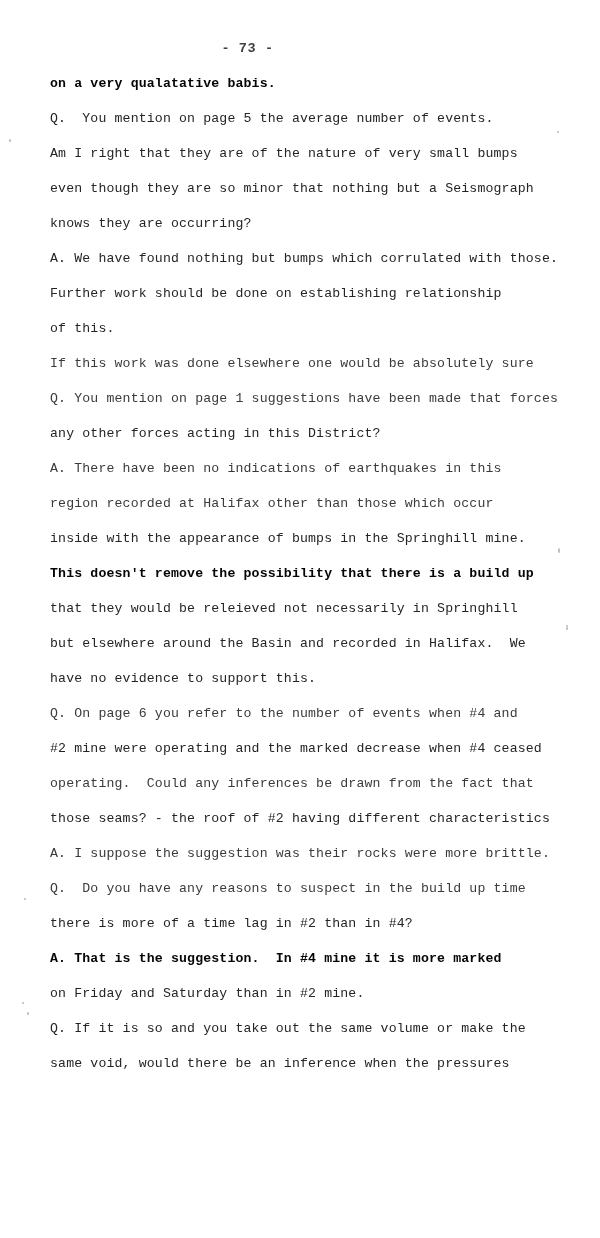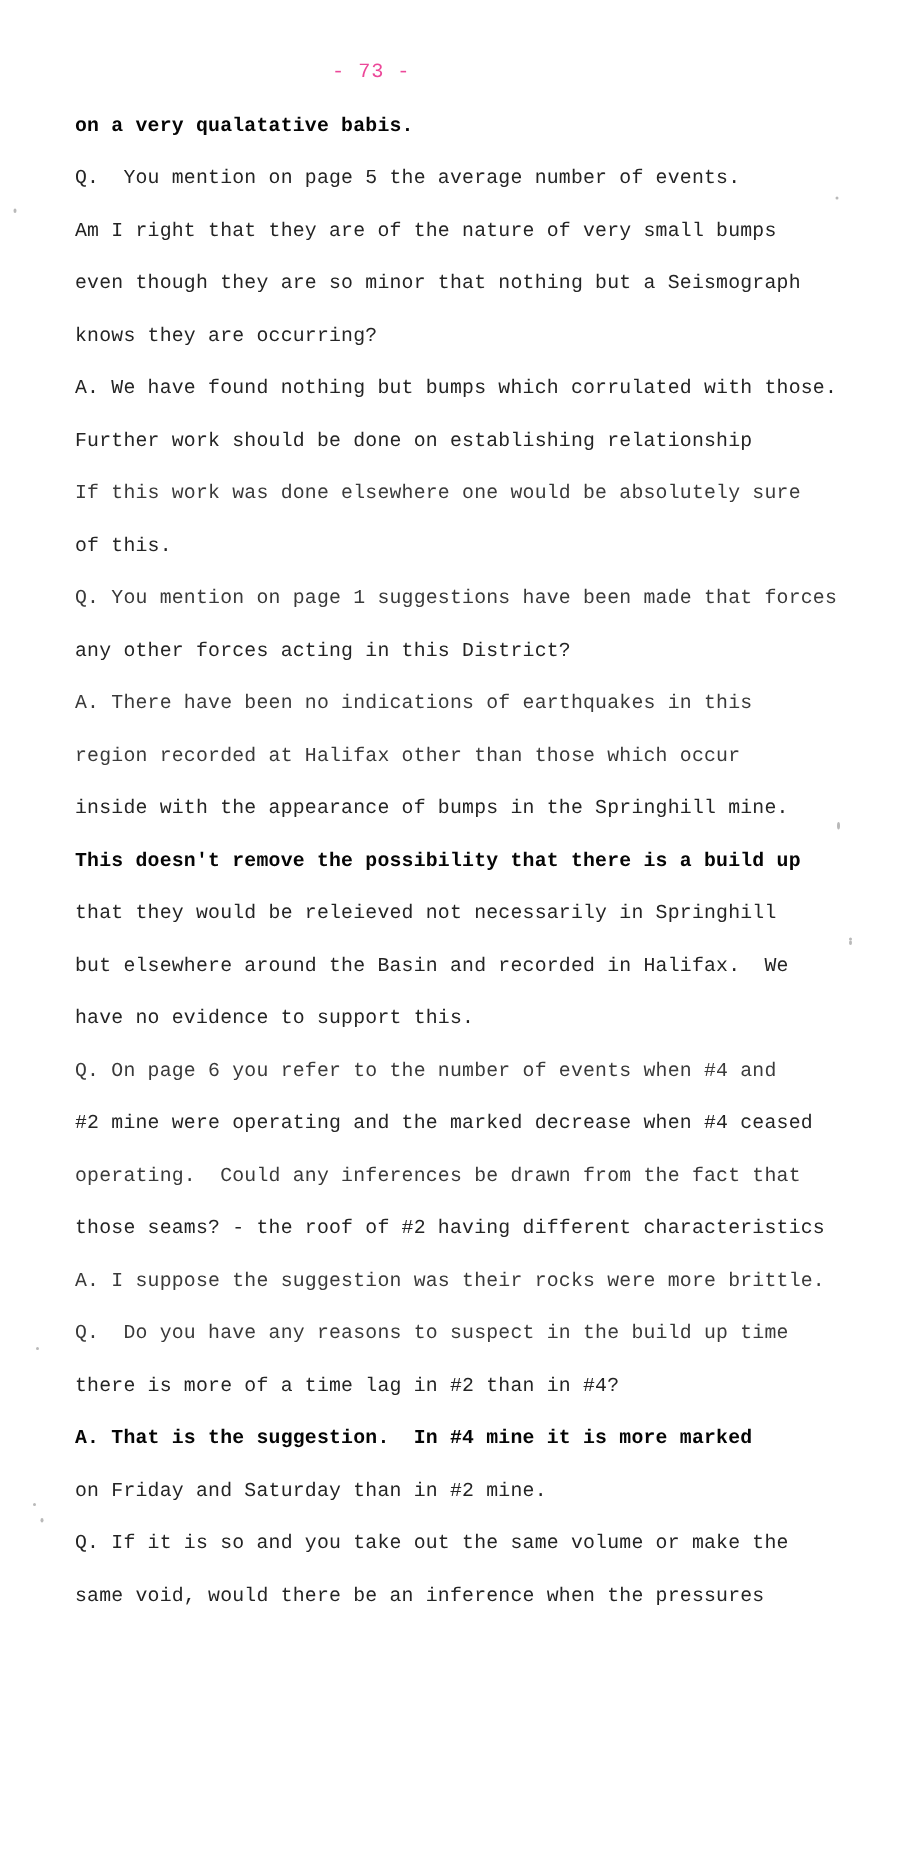--- a/index.html
+++ b/index.html
@@ -22,22 +22,22 @@
 
   
   .page-number {
     position: absolute;
     top: 41px;
     left: 0;
     width: 495px;
     text-align: center;
     font-size: 13.5px;
     letter-spacing: 0.6px;
-    font-weight: 400;
-    color: #ec4899;
+    font-weight: 700;
+    color: #404040;
   }
 
   
   .body-text {
     position: absolute;
     top: 66px;
     left: 50px;
     width: 520px;
   }
 
@@ -82,22 +82,22 @@
   <div class="page-number">- 73 -</div>
 
   <div class="body-text">
       <div class="tline ink-heavy">on a very qualatative babis.</div>
       <div class="tline ink-mid">Q.  You mention on page 5 the average number of events.</div>
       <div class="tline ink-mid">Am I right that they are of the nature of very small bumps</div>
       <div class="tline ink-mid">even though they are so minor that nothing but a Seismograph</div>
       <div class="tline ink-mid">knows they are occurring?</div>
       <div class="tline ink-mid">A. We have found nothing but bumps which corrulated with those.</div>
       <div class="tline ink-mid">Further work should be done on establishing relationship</div>
+      <div class="tline ink-mid">of this.</div>
       <div class="tline ink-light">If this work was done elsewhere one would be absolutely sure</div>
-      <div class="tline ink-mid">of this.</div>
       <div class="tline ink-light">Q. You mention on page 1 suggestions have been made that forces</div>
       <div class="tline ink-mid">any other forces acting in this District?</div>
       <div class="tline ink-light">A. There have been no indications of earthquakes in this</div>
       <div class="tline ink-light">region recorded at Halifax other than those which occur</div>
       <div class="tline ink-mid">inside with the appearance of bumps in the Springhill mine.</div>
       <div class="tline ink-heavy">This doesn't remove the possibility that there is a build up</div>
       <div class="tline ink-mid">that they would be releieved not necessarily in Springhill</div>
       <div class="tline ink-mid">but elsewhere around the Basin and recorded in Halifax.  We</div>
       <div class="tline ink-mid">have no evidence to support this.</div>
       <div class="tline ink-light">Q. On page 6 you refer to the number of events when #4 and</div>

